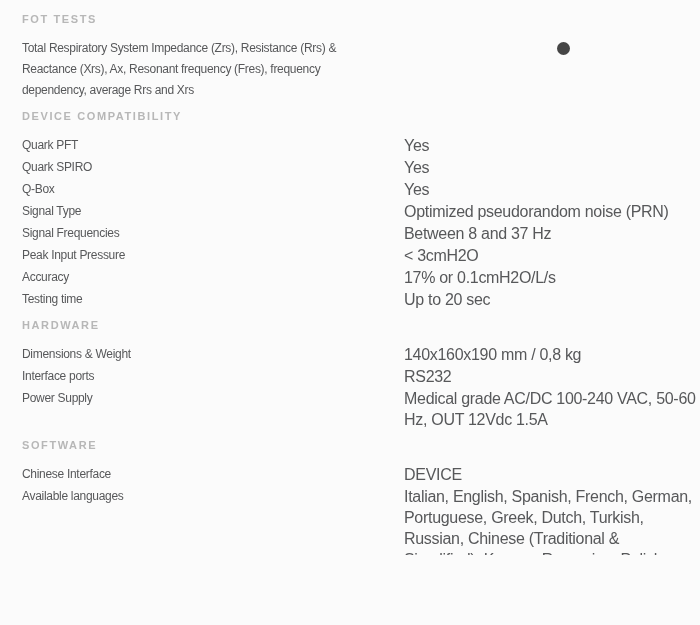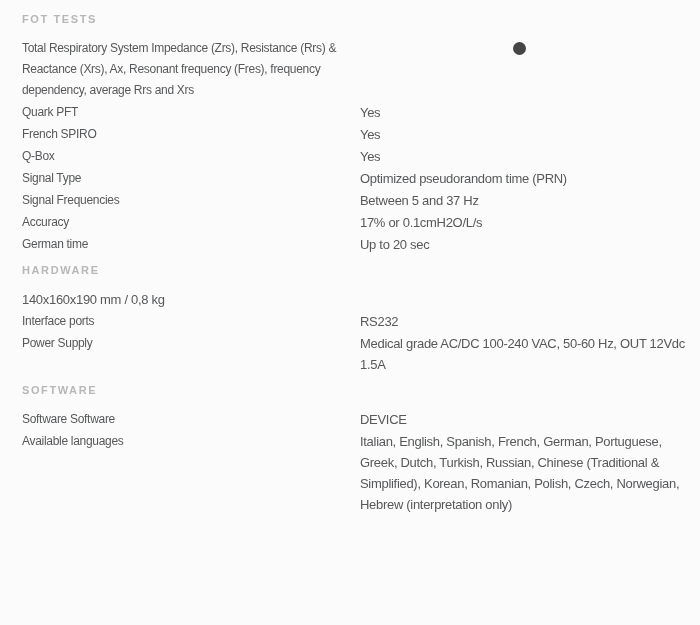--- a/index.html
+++ b/index.html
@@ -40,23 +40,24 @@
     width: 338px;
     box-sizing: border-box;
     padding-right: 10px;
     font-size: 12px;
     letter-spacing: -0.3px;
     line-height: 21px;
   }
   .spec-value {
     flex: 1;
     max-width: 332px;
-    font-size: 13px;
+    font-size: 16px;
     letter-spacing: -0.3px;
     line-height: 21px;
+    margin-left: 44px;
   }
   .dot {
     display: inline-block;
     width: 13px;
     height: 13px;
     border-radius: 50%;
     box-sizing: border-box;
     flex: none;
   }
   .dot.filled { background: #454545; }
@@ -74,87 +75,93 @@
     <h3 class="section-title">FOT TESTS</h3>
     <div class="rows">
   <div class="spec-row">
     <div class="spec-label">Total Respiratory System Impedance (Zrs), Resistance (Rrs) &amp; Reactance (Xrs), Ax, Resonant frequency (Fres), frequency dependency, average Rrs and Xrs</div>
     <div class="spec-value"><span class="dot filled"></span></div>
   </div>
 </div>
   </section>
 
   <section class="spec-section">
+    <h3 class="section-title">DEVICE COMPATIBILITY</h3>
     <div class="rows">
   <div class="spec-row">
     <div class="spec-label">Quark PFT</div>
     <div class="spec-value">Yes</div>
   </div>
 
   <div class="spec-row">
-    <div class="spec-label">French SPIRO</div>
+    <div class="spec-label">Quark SPIRO</div>
     <div class="spec-value">Yes</div>
   </div>
 
   <div class="spec-row">
     <div class="spec-label">Q-Box</div>
     <div class="spec-value">Yes</div>
   </div>
 </div>
   </section>
 
   <section class="spec-section">
     <div class="rows">
   <div class="spec-row">
     <div class="spec-label">Signal Type</div>
-    <div class="spec-value">Optimized pseudorandom time (PRN)</div>
+    <div class="spec-value">Optimized pseudorandom noise (PRN)</div>
   </div>
 
   <div class="spec-row">
     <div class="spec-label">Signal Frequencies</div>
-    <div class="spec-value">Between 5 and 37 Hz</div>
+    <div class="spec-value">Between 8 and 37 Hz</div>
   </div>
 
+  <div class="spec-row">
+    <div class="spec-label">Peak Input Pressure</div>
+    <div class="spec-value">&lt; 3cmH2O</div>
+  </div>
 
   <div class="spec-row">
     <div class="spec-label">Accuracy</div>
     <div class="spec-value">17% or 0.1cmH2O/L/s</div>
   </div>
 
   <div class="spec-row">
-    <div class="spec-label">German time</div>
+    <div class="spec-label">Testing time</div>
     <div class="spec-value">Up to 20 sec</div>
   </div>
 </div>
   </section>
 
   <section class="spec-section">
     <h3 class="section-title">HARDWARE</h3>
     <div class="rows">
   <div class="spec-row">
+    <div class="spec-label">Dimensions &amp; Weight</div>
     <div class="spec-value">140x160x190 mm / 0,8 kg</div>
   </div>
 
   <div class="spec-row">
     <div class="spec-label">Interface ports</div>
     <div class="spec-value">RS232</div>
   </div>
 
   <div class="spec-row">
     <div class="spec-label">Power Supply</div>
     <div class="spec-value">Medical grade AC/DC 100-240 VAC, 50-60 Hz, OUT 12Vdc 1.5A</div>
   </div>
 </div>
   </section>
 
   <section class="spec-section">
     <h3 class="section-title">SOFTWARE</h3>
     <div class="rows">
   <div class="spec-row">
-    <div class="spec-label">Software Software</div>
+    <div class="spec-label">Chinese Interface</div>
     <div class="spec-value">DEVICE</div>
   </div>
 
 
   <div class="spec-row">
     <div class="spec-label">Available languages</div>
     <div class="spec-value">Italian, English, Spanish, French, German, Portuguese, Greek, Dutch, Turkish, Russian, Chinese (Traditional &amp; Simplified), Korean, Romanian, Polish, Czech, Norwegian, Hebrew (interpretation only)</div>
   </div>
 </div>
   </section>

